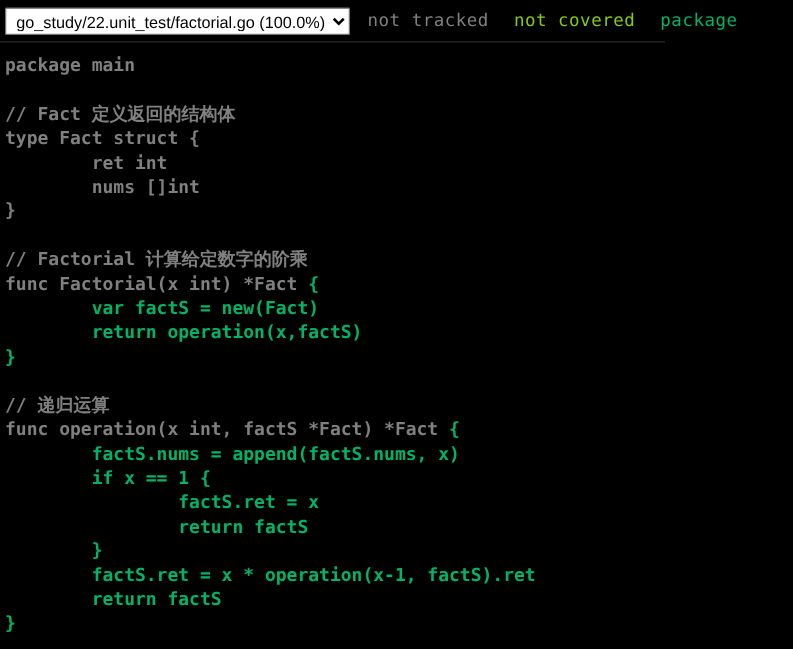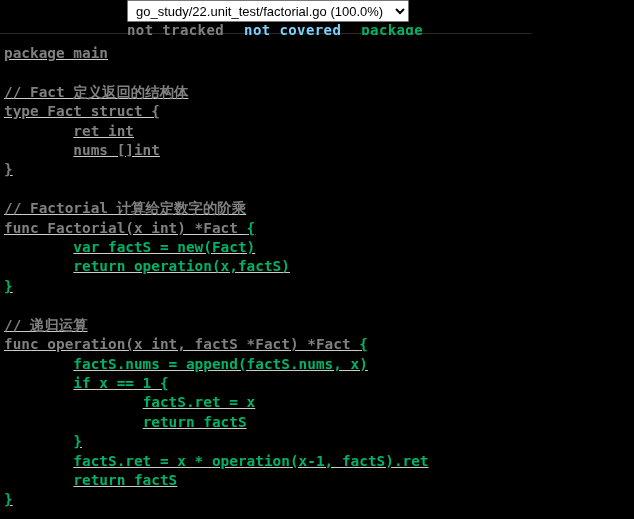--- a/index.html
+++ b/index.html
@@ -22,21 +22,20 @@
     left: 0;
     width: 532px;
     height: 34px;
     background: #000000;
     border-bottom: 1px solid #2a2a2a;
     box-sizing: border-box;
     display: flex;
     align-items: center;
     padding-left: 4px;
     white-space: nowrap;
-    flex-direction: column;
   }
 
   #file-select {
     font-family: "Liberation Sans", sans-serif;
     font-size: 13px;
     line-height: 16px;
     color: #000000;
     background: #ffffff;
     border: 1px solid #767676;
     border-radius: 1px;
@@ -47,39 +46,38 @@
     -webkit-appearance: menulist;
     appearance: menulist;
   }
 
   #legend {
     display: flex;
     align-items: center;
     margin-left: 14px;
     font-family: "DejaVu Sans Mono", "Liberation Mono", monospace;
     font-size: 14px;
-    font-weight: bold;
+    font-weight: normal;
     letter-spacing: 0.4px;
   }
   #legend > span { margin-right: 20px; }
   #legend > span:last-child { margin-right: 0; }
 
   .leg-nottracked { color: #808080; }
-  .leg-notcovered { color: #7dd3fc; }
+  .leg-notcovered { color: #84cc16; }
   .leg-covered    { color: #00b367; }
 
   #code-wrap {
     position: absolute;
     top: 35px;
     left: 0;
     width: 634px;
     height: 484px;
     background: #000000;
     overflow: hidden;
-    text-decoration: underline;
   }
 
   pre#code {
     margin: 0;
     padding: 9px 0 0 4px;
     font-family: "DejaVu Sans Mono", "Liberation Mono", monospace;
     font-size: 14.4px;
     line-height: 19.4px;
     font-weight: bold;
     color: #808080;

